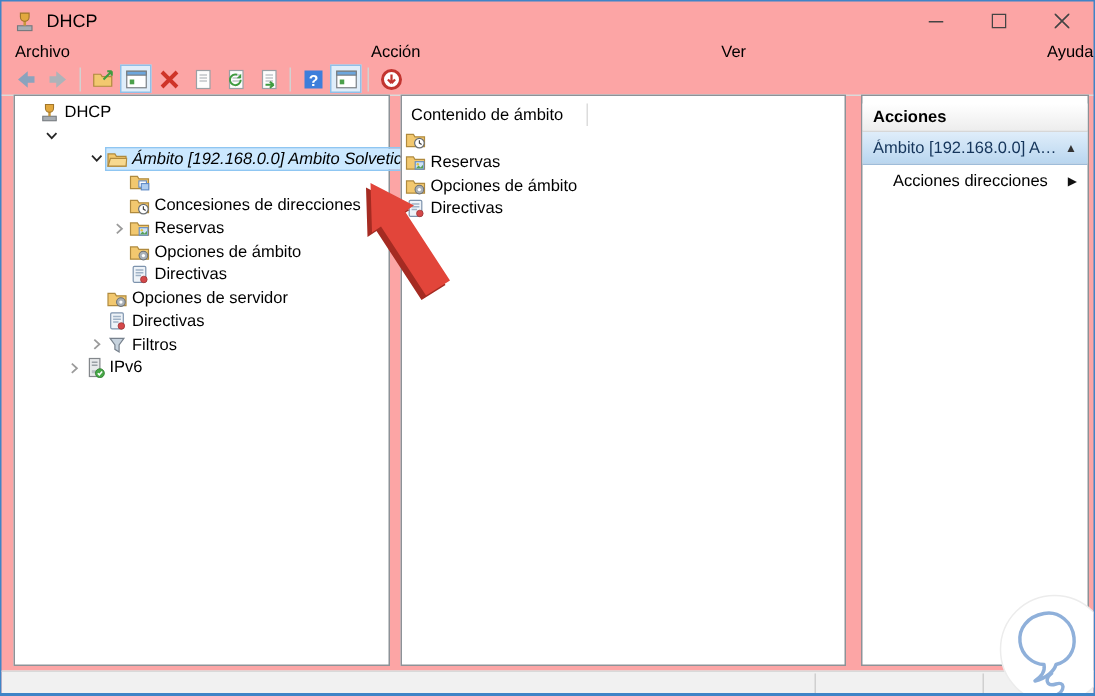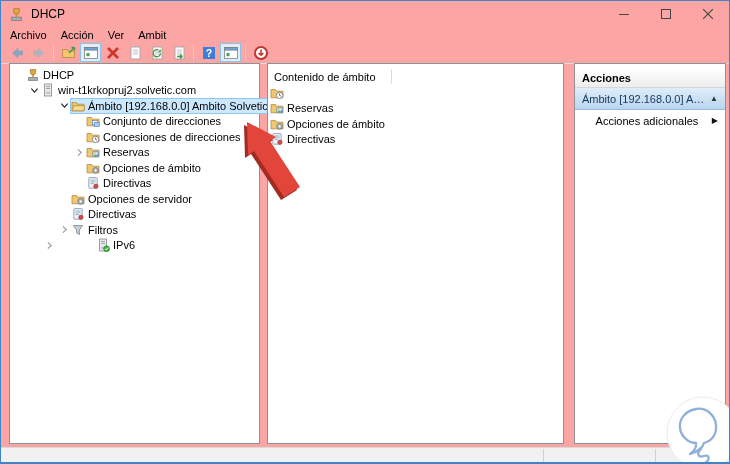--- a/index.html
+++ b/index.html
@@ -8,21 +8,21 @@
     background:#fca5a5; border:1px solid var(--win-border,#3f84c7); border-bottom-width:2px;
     overflow:hidden; font-family:"Liberation Sans",sans-serif; font-size:11px; color:#000;
   }
   
   .titlebar{height:26px; display:flex; align-items:center; padding-left:8px;}
   .app-icon{width:16px;height:16px;display:flex;align-items:center;}
   .title{margin-left:6px; font-size:12px;}
   .controls{margin-left:auto; display:flex; height:26px;}
   .ctrl{width:42px; height:26px; display:flex; align-items:center; justify-content:center;}
   
-  .menubar{height:15px; display:flex; align-items:center; padding-left:9px; gap:14px;}
+  .menubar{height:15px; display:flex; align-items:center; padding-left:9px; gap:14px;justify-content:space-between;}
   .menu-item{cursor:default;}
   
   .toolbar{height:21px; display:flex; align-items:center; padding-left:5px; gap:1px;
            border-bottom:1px solid #dadada;}
   .tbtn{width:21px;height:19px;display:flex;align-items:center;justify-content:center;
         border:1px solid transparent; box-sizing:border-box;}
   .tbtn.active{background:#e0eefa; border-color:#8fc0e8;}
   .tsep{width:1px;height:16px;background:#d2d2d2;margin:0 3px;}
   
   .pane{position:absolute; top:62px; height:381px; box-sizing:border-box;
@@ -91,21 +91,21 @@
             <path d="M0 0 L10 10 M10 0 L0 10" stroke="#444" stroke-width="1.1"></path>
           </svg>
       </div>
     </div>
   </div>
 
   <div class="menubar" id="menubar">
       <span class="menu-item">Archivo</span>
       <span class="menu-item">Acción</span>
       <span class="menu-item">Ver</span>
-      <span class="menu-item">Ambit</span>
+      <span class="menu-item">Ayuda</span>
     </div>
 
   <div class="toolbar" id="toolbar">
       <div class="tbtn">
         <span>
           <svg width="16" height="16" viewBox="0 0 16 16">
             <path d="M9.5 2.5 L3 8 L9.5 13.5 V10.2 H14 V5.8 H9.5 Z" fill="#8ba3bd" stroke="#5e7document" stroke-width="0"></path>
           </svg>
         </span>
       </div>
@@ -216,33 +216,22 @@
           </span>
           <span class="tlabel">DHCP</span>
         </span>
       </div>
       <div class="trow" style="padding-left: 18px;">
         <span class="chev">
           <svg width="9" height="9" viewBox="0 0 10 10">
             <path d="M1.5 3 L5 6.8 L8.5 3" fill="none" stroke="#262626" stroke-width="1.3"></path>
           </svg>
         </span>
-        <span class="node">
-          <span class="ticon">
-            <svg width="14" height="14" viewBox="0 0 14 14">
-              <rect x="3.6" y="1" width="7" height="12" fill="#e7e9ea" stroke="#83878b" stroke-width="0.8"></rect>
-              <line x1="5.2" y1="3.5" x2="9" y2="3.5" stroke="#9aa0a5"></line>
-              <line x1="5.2" y1="5.5" x2="9" y2="5.5" stroke="#9aa0a5"></line>
-              <rect x="5.2" y="8.8" width="3.8" height="2" fill="#b9bfc4"></rect>
-            </svg>
-          </span>
-          <span class="tlabel">win-t1krkopruj2.solvetic.com</span>
-        </span>
-      </div>
-      <div class="trow" style="padding-left: 48px;">
+      </div>
+      <div class="trow" style="padding-left: 48px; font-style: italic;">
         <span class="chev">
           <svg width="9" height="9" viewBox="0 0 10 10">
             <path d="M1.5 3 L5 6.8 L8.5 3" fill="none" stroke="#262626" stroke-width="1.3"></path>
           </svg>
         </span>
         <span class="node selected">
           <span class="ticon">
             <svg width="14" height="14" viewBox="0 0 14 14">
               <path d="M1 11.8 V3.6 h4.6 l1 1.6 H13 v6.6 Z" fill="#f2c86f" stroke="#b08a3e" stroke-width="0.8"></path>
               <path d="M1 11.8 L2.6 6.6 H13.5 L13 11.8 Z" fill="#f7d98f" stroke="#b08a3e" stroke-width="0.8"></path>
@@ -254,21 +243,20 @@
       <div class="trow" style="padding-left: 63px;">
         <span class="chev"></span>
         <span class="node">
           <span class="ticon">
             <svg width="14" height="14" viewBox="0 0 14 14">
               <path d="M1 11.8 V3.6 h4.6 l1 1.6 H13 v6.6 Z" fill="#f2c86f" stroke="#b08a3e" stroke-width="0.8"></path>
               <rect x="6.6" y="6.6" width="5" height="4.2" fill="#fff" stroke="#5b87c5" stroke-width="0.7"></rect>
               <rect x="8.2" y="8.4" width="5" height="4.2" fill="#aecdf0" stroke="#5b87c5" stroke-width="0.7"></rect>
             </svg>
           </span>
-          <span class="tlabel">Conjunto de direcciones</span>
         </span>
       </div>
       <div class="trow" style="padding-left: 63px; text-align: center;">
         <span class="chev"></span>
         <span class="node">
           <span class="ticon">
             <svg width="14" height="14" viewBox="0 0 14 14">
               <path d="M1 11.8 V3.6 h4.6 l1 1.6 H13 v6.6 Z" fill="#f2c86f" stroke="#b08a3e" stroke-width="0.8"></path>
               <circle cx="9.6" cy="9.4" r="3.2" fill="#fff" stroke="#6b7075" stroke-width="0.8"></circle>
               <path d="M9.6 7.5 V9.4 L11.1 10.3" stroke="#444" stroke-width="0.8" fill="none"></path>
@@ -359,21 +347,21 @@
         </span>
         <span class="node">
           <span class="ticon">
             <svg width="14" height="14" viewBox="0 0 14 14">
               <path d="M2.4 2.6 H11.6 L8.4 6.9 V11.6 L5.6 9.9 V6.9 Z" fill="#c7d3de" stroke="#76808c" stroke-width="0.8"></path>
             </svg>
           </span>
           <span class="tlabel">Filtros</span>
         </span>
       </div>
-      <div class="trow" style="padding-left: 33px; gap: 40px;">
+      <div class="trow" style="padding-left: 33px;">
         <span class="chev">
           <svg width="9" height="9" viewBox="0 0 10 10">
             <path d="M3.2 1.5 L7 5 L3.2 8.5" fill="none" stroke="#9b9b9b" stroke-width="1.3"></path>
           </svg>
         </span>
         <span class="node">
           <span class="ticon">
             <svg width="14" height="14" viewBox="0 0 14 14">
               <rect x="3.6" y="1" width="7" height="12" fill="#e7e9ea" stroke="#83878b" stroke-width="0.8"></rect>
               <line x1="5.2" y1="3.5" x2="9" y2="3.5" stroke="#9aa0a5"></line>
@@ -439,21 +427,21 @@
       </div>
   </div>
 
   <div class="pane actions-pane">
     <div class="actions-title">Acciones</div>
     <div class="actions-group">
       <span class="glabel">Ámbito [192.168.0.0] Ambit...</span>
       <span class="collapse">▲</span>
     </div>
     <div class="actions-item">
-      <span class="alabel">Acciones adicionales</span>
+      <span class="alabel">Acciones direcciones</span>
       <span class="submenu">▶</span>
     </div>
   </div>
 
   <svg class="red-arrow" width="70" height="92" viewBox="0 0 70 92">
     <polygon points="7,12 36,27 30,31 60,77 44,87 14,41 8,45" style="fill:var(--arrow-dark,#a52b22)"></polygon>
     <polygon points="10,9 39,24 33,28 63,74 47,84 17,38 11,42" style="fill:var(--arrow-red,#e2453a)"></polygon>
   </svg>
 
   <div class="statusbar">

